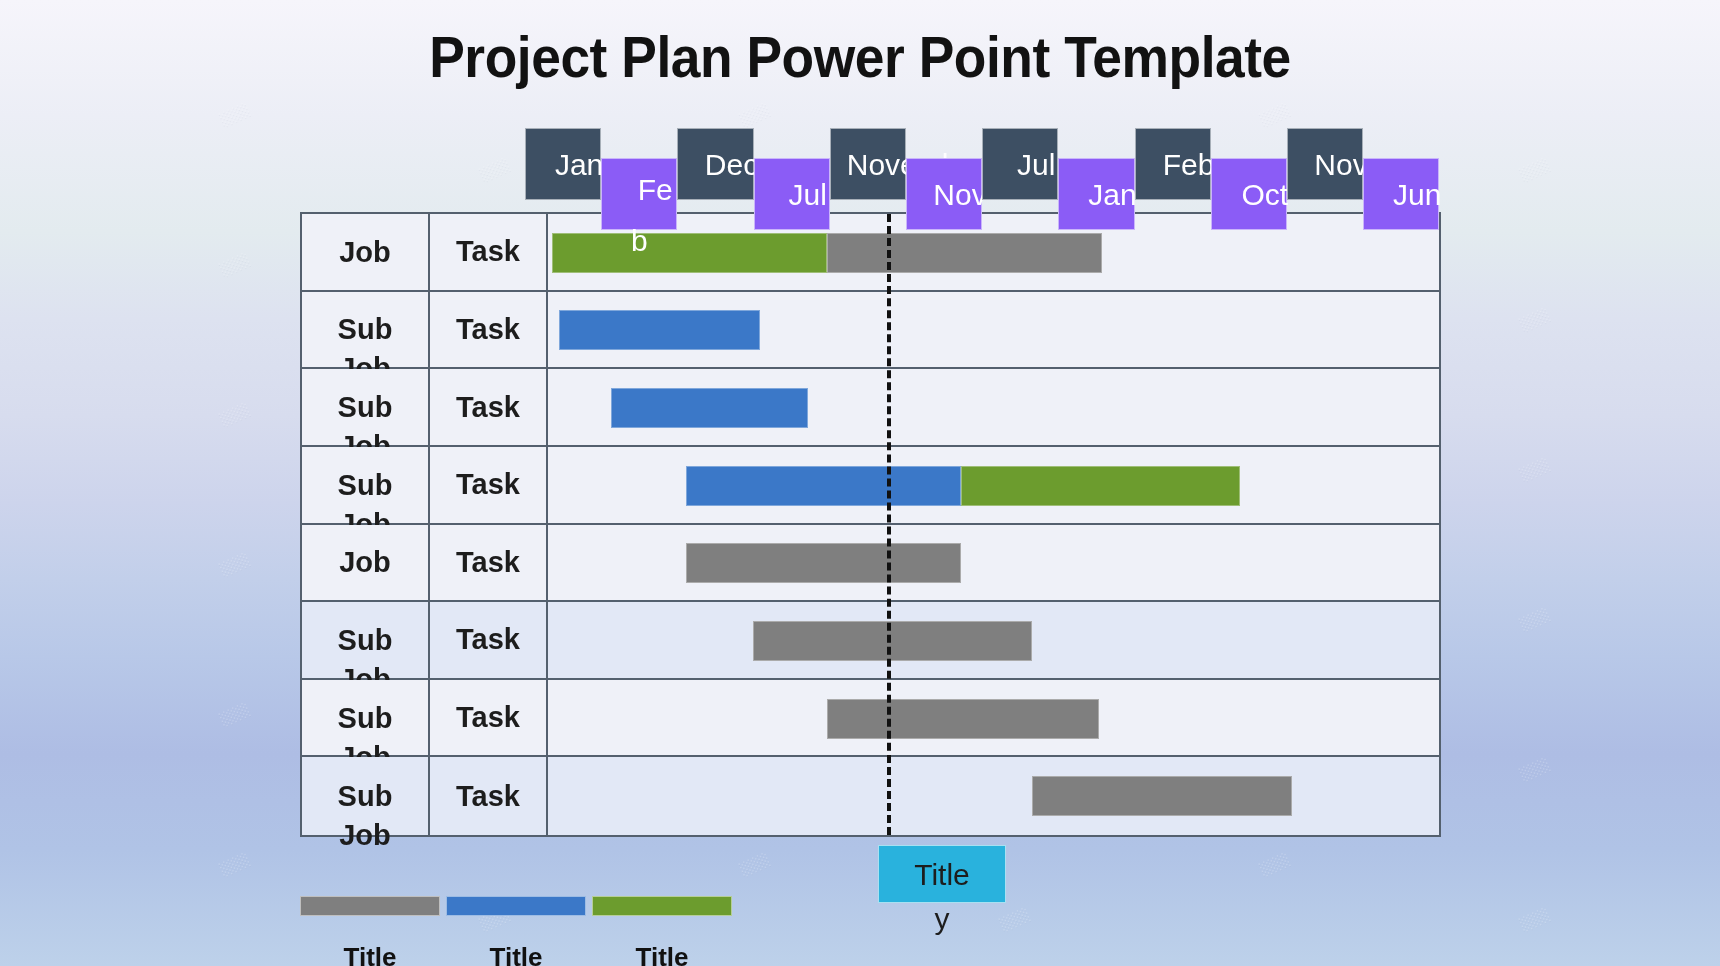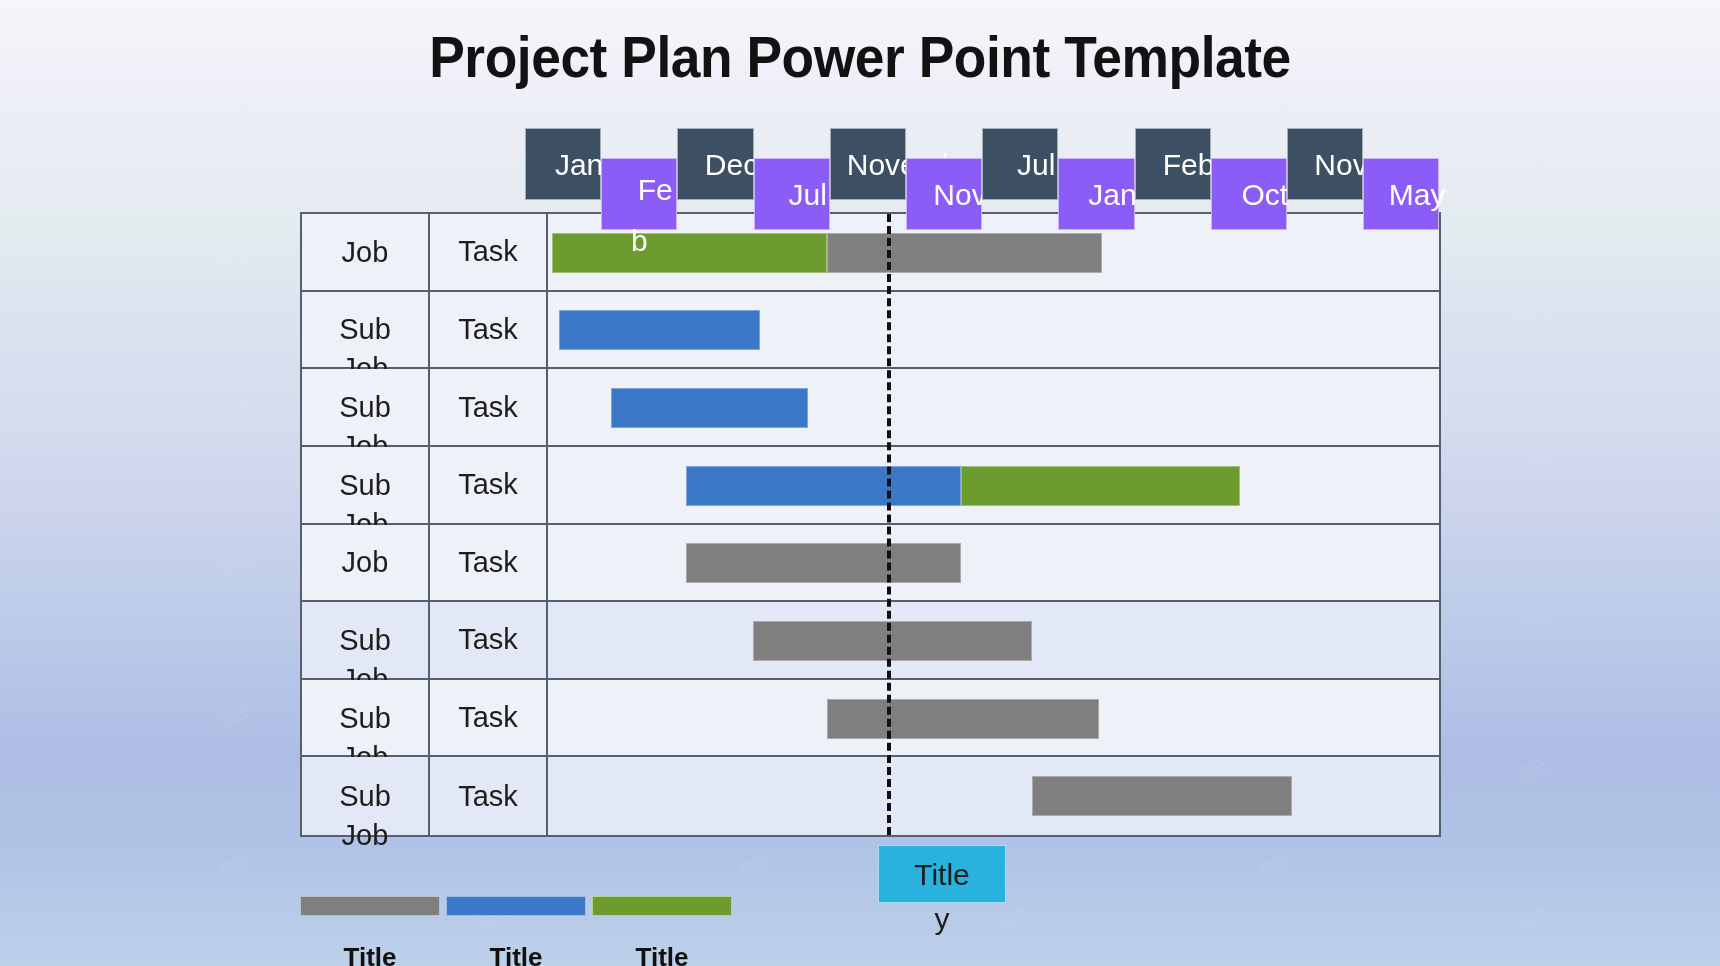--- a/index.html
+++ b/index.html
@@ -118,20 +118,21 @@
     background: #eef1f8;
     z-index: 4;
   }
 
   .rows { position: absolute; inset: 0; }
   .row {
     position: absolute;
     left: 0;
     width: 100%;
     border-bottom: 2px solid #54606e;
+    font-weight: bold;
   }
   .row:last-child { border-bottom: none; }
   .row.tint-a { background: #eff1f8; }
   .row.tint-b { background: #e2e8f6; }
 
   .cell-job, .cell-task {
     position: absolute;
     top: 0;
     height: 100%;
     display: flex;
@@ -308,21 +309,21 @@
     <div class="month-cell dark">
       <span class="m-label">Feb</span>
     </div>
     <div class="month-cell light">
       <span class="m-label">Oct</span>
     </div>
     <div class="month-cell dark">
       <span class="m-label">Nov</span>
     </div>
     <div class="month-cell light">
-      <span class="m-label">May</span>
+      <span class="m-label">Jun</span>
     </div>
   </div>
 
 <div class="grid">
   <div class="vlines" id="vlines">
       <div class="vline" style="left: 73.4167px;"></div>
       <div class="vline" style="left: 147.833px;"></div>
       <div class="vline" style="left: 222.25px;"></div>
       <div class="vline" style="left: 296.667px;"></div>
       <div class="vline" style="left: 371.083px;"></div>

